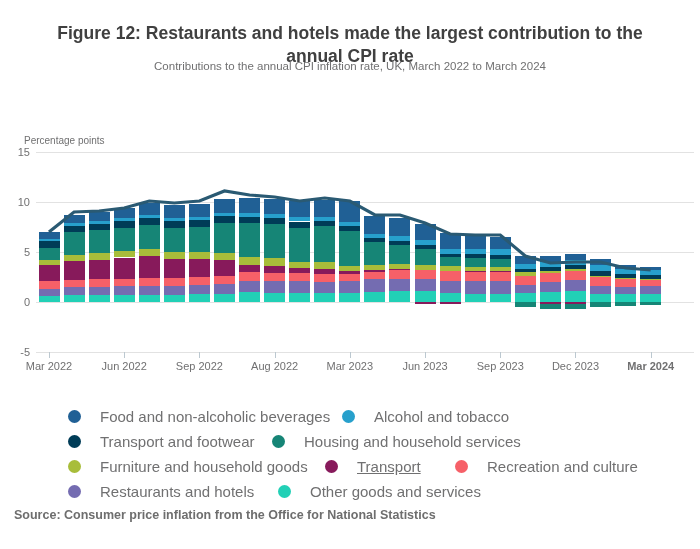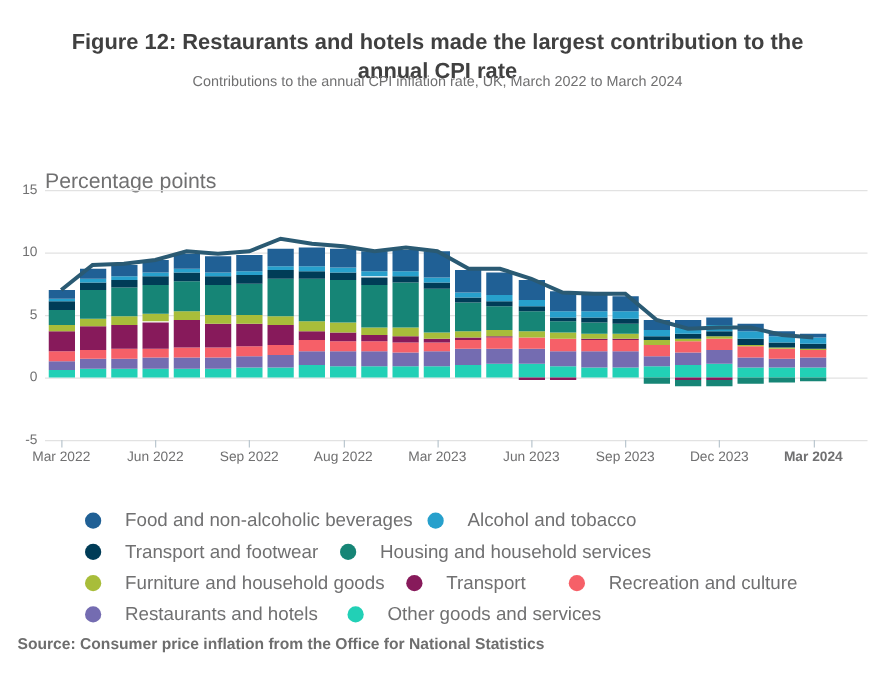--- a/index.html
+++ b/index.html
@@ -1,21 +1,21 @@
 <!DOCTYPE html>
 <html><head>
 <meta charset="utf-8">
 <style>
   html,body{margin:0;padding:0;background:#ffffff;}
   body{width:700px;height:549px;position:relative;font-family:"Liberation Sans","DejaVu Sans",sans-serif;overflow:hidden;}
   .title{position:absolute;top:10px;left:50%;transform:translateX(-50%);width:600px;text-align:center;
          font-size:17.5px;line-height:1.32;color:#404040;font-weight:700;}
   .subtitle{position:absolute;top:60px;left:50%;transform:translateX(-50%);width:620px;text-align:center;
          font-size:11.5px;color:#707071;}
-  .unit-label{position:absolute;left:36px;top:135px;font-size:17px;color:#707071;}
+  .unit-label{position:absolute;left:24px;top:135px;font-size:10px;color:#707071;}
   #chart{position:absolute;left:0;top:0;width:700px;height:400px;}
   .gridline{position:absolute;left:36px;width:658px;height:1px;background:#e2e2e2;}
   .ytick{position:absolute;left:2px;width:28px;text-align:right;font-size:11px;color:#707071;}
   .xtick-mark{position:absolute;width:1px;height:6px;background:#bcc8d0;top:352px;}
   .xtick-label{position:absolute;top:360px;width:64px;text-align:center;font-size:11px;color:#707071;}
   .bar-seg{position:absolute;}
   #line-svg{position:absolute;left:0;top:0;width:700px;height:400px;pointer-events:none;}
   .legend{position:absolute;left:0;top:0;width:700px;}
   .legend-dot{position:absolute;width:13px;height:13px;border-radius:50%;}
   .legend-label{position:absolute;font-size:15px;color:#707071;line-height:13px;white-space:nowrap;}
@@ -299,21 +299,21 @@
     <div class="legend-item" style="position: absolute;">
       <div class="legend-dot" style="left: 272px; top: 435px; background: rgb(22, 133, 118);"></div>
       <div class="legend-label" style="left: 304px; top: 435px;">Housing and household services</div>
     </div>
     <div class="legend-item" style="position: absolute;">
       <div class="legend-dot" style="left: 68px; top: 460px; background: rgb(168, 189, 58);"></div>
       <div class="legend-label" style="left: 100px; top: 460px;">Furniture and household goods</div>
     </div>
     <div class="legend-item" style="position: absolute;">
       <div class="legend-dot" style="left: 325px; top: 460px; background: rgb(135, 26, 91);"></div>
-      <div class="legend-label" style="left: 357px; top: 460px;">Transport</div>
+      <div class="legend-label" style="left: 357px; top: 460px; text-decoration: underline;">Transport</div>
     </div>
     <div class="legend-item" style="position: absolute;">
       <div class="legend-dot" style="left: 455px; top: 460px; background: rgb(246, 96, 104);"></div>
       <div class="legend-label" style="left: 487px; top: 460px;">Recreation and culture</div>
     </div>
     <div class="legend-item" style="position: absolute;">
       <div class="legend-dot" style="left: 68px; top: 485px; background: rgb(116, 108, 177);"></div>
       <div class="legend-label" style="left: 100px; top: 485px;">Restaurants and hotels</div>
     </div>
     <div class="legend-item" style="position: absolute;">

